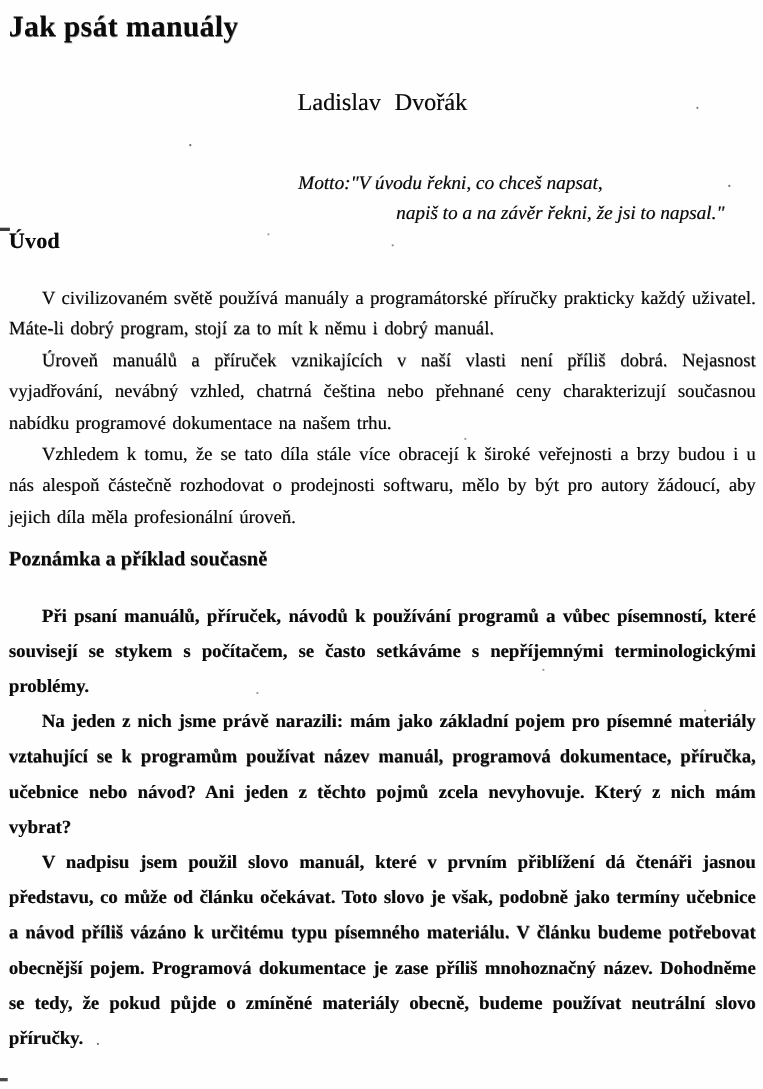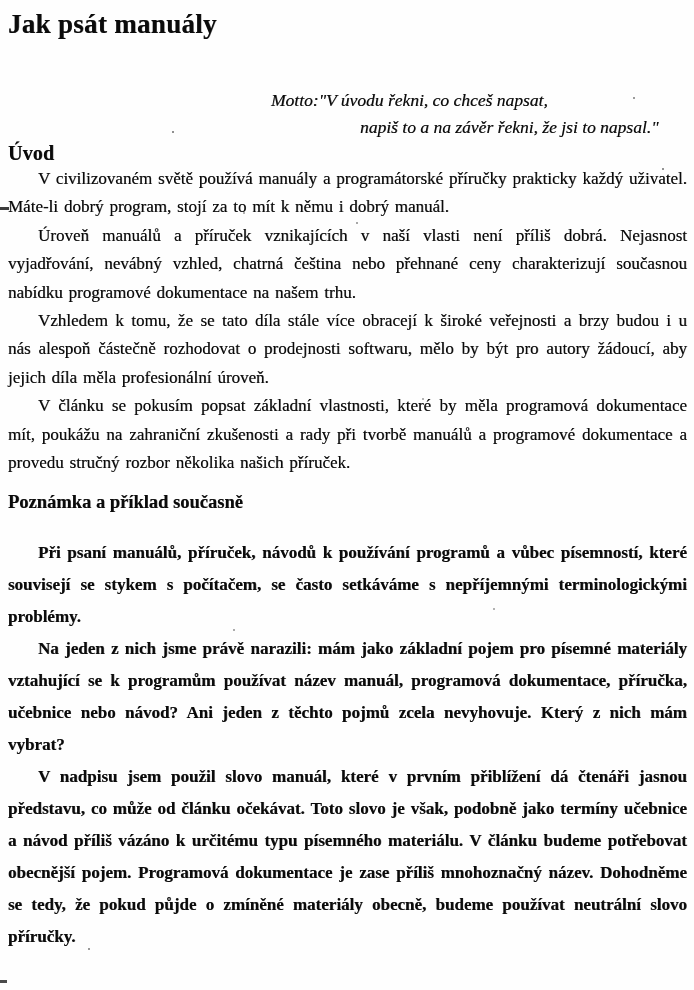--- a/index.html
+++ b/index.html
@@ -62,21 +62,21 @@
     font-weight: bold;
   }
 
   .section-body p {
     font-size: 17px;
     line-height: 28.4px;
     text-align: justify;
     text-indent: 30px;
     word-spacing: 1.6px;
   }
-  .section-body.first { }
+  .section-body.first { margin-top: 26px; }
   .section-body.second p { line-height: 32px; font-weight: bold; }
 
   
   .speckles {
     position: absolute;
     top: 0; left: 0;
     width: 2px; height: 2px;
     background: transparent;
     border-radius: 50%;
     box-shadow:
@@ -105,35 +105,35 @@
     background: #4a4a4a;
   }
 </style>
 </head>
 <body>
 
 <div class="page">
 
   <h1 class="doc-title ink">Jak psát manuály</h1>
 
+  <div class="author ink">Ladislav Dvořák</div>
 
   <div class="motto ink">
     <div class="motto-line-1">
       <span class="motto-label">Motto:</span><span>"V úvodu řekni, co chceš napsat,</span>
     </div>
     <div class="motto-line-2">napiš to a na závěr řekni, že jsi to napsal."</div>
   </div>
 
   <h2 class="heading-main ink">Úvod</h2>
 
   <div class="section-body first ink">
     <p>V civilizovaném světě používá manuály a programátorské příručky prakticky každý uživatel. Máte-li dobrý program, stojí za to mít k němu i dobrý manuál.</p>
     <p>Úroveň manuálů a příruček vznikajících v naší vlasti není příliš dobrá. Nejasnost vyjadřování, nevábný vzhled, chatrná čeština nebo přehnané ceny charakterizují současnou nabídku programové dokumentace na našem trhu.</p>
     <p>Vzhledem k tomu, že se tato díla stále více obracejí k široké veřejnosti a brzy budou i u nás alespoň částečně rozhodovat o prodejnosti softwaru, mělo by být pro autory žádoucí, aby jejich díla měla profesionální úroveň.</p>
-    <p>V článku se pokusím popsat základní vlastnosti, které by měla programová dokumentace mít, poukážu na zahraniční zkušenosti a rady při tvorbě manuálů a programové dokumentace a provedu stručný rozbor několika našich příruček.</p>
   </div>
 
   <h3 class="heading-sub ink">Poznámka a příklad současně</h3>
 
   <div class="section-body second ink">
     <p>Při psaní manuálů, příruček, návodů k používání programů a vůbec písemností, které souvisejí se stykem s počítačem, se často setkáváme s nepříjemnými terminologickými problémy.</p>
     <p>Na jeden z nich jsme právě narazili: mám jako základní pojem pro písemné materiály vztahující se k programům používat název manuál, programová dokumentace, příručka, učebnice nebo návod? Ani jeden z těchto pojmů zcela nevyhovuje. Který z nich mám vybrat?</p>
     <p>V nadpisu jsem použil slovo manuál, které v prvním přiblížení dá čtenáři jasnou představu, co může od článku očekávat. Toto slovo je však, podobně jako termíny učebnice a návod příliš vázáno k určitému typu písemného materiálu. V článku budeme potřebovat obecnější pojem. Programová dokumentace je zase příliš mnohoznačný název. Dohodněme se tedy, že pokud půjde o zmíněné materiály obecně, budeme používat neutrální slovo příručky.</p>
   </div>
 

